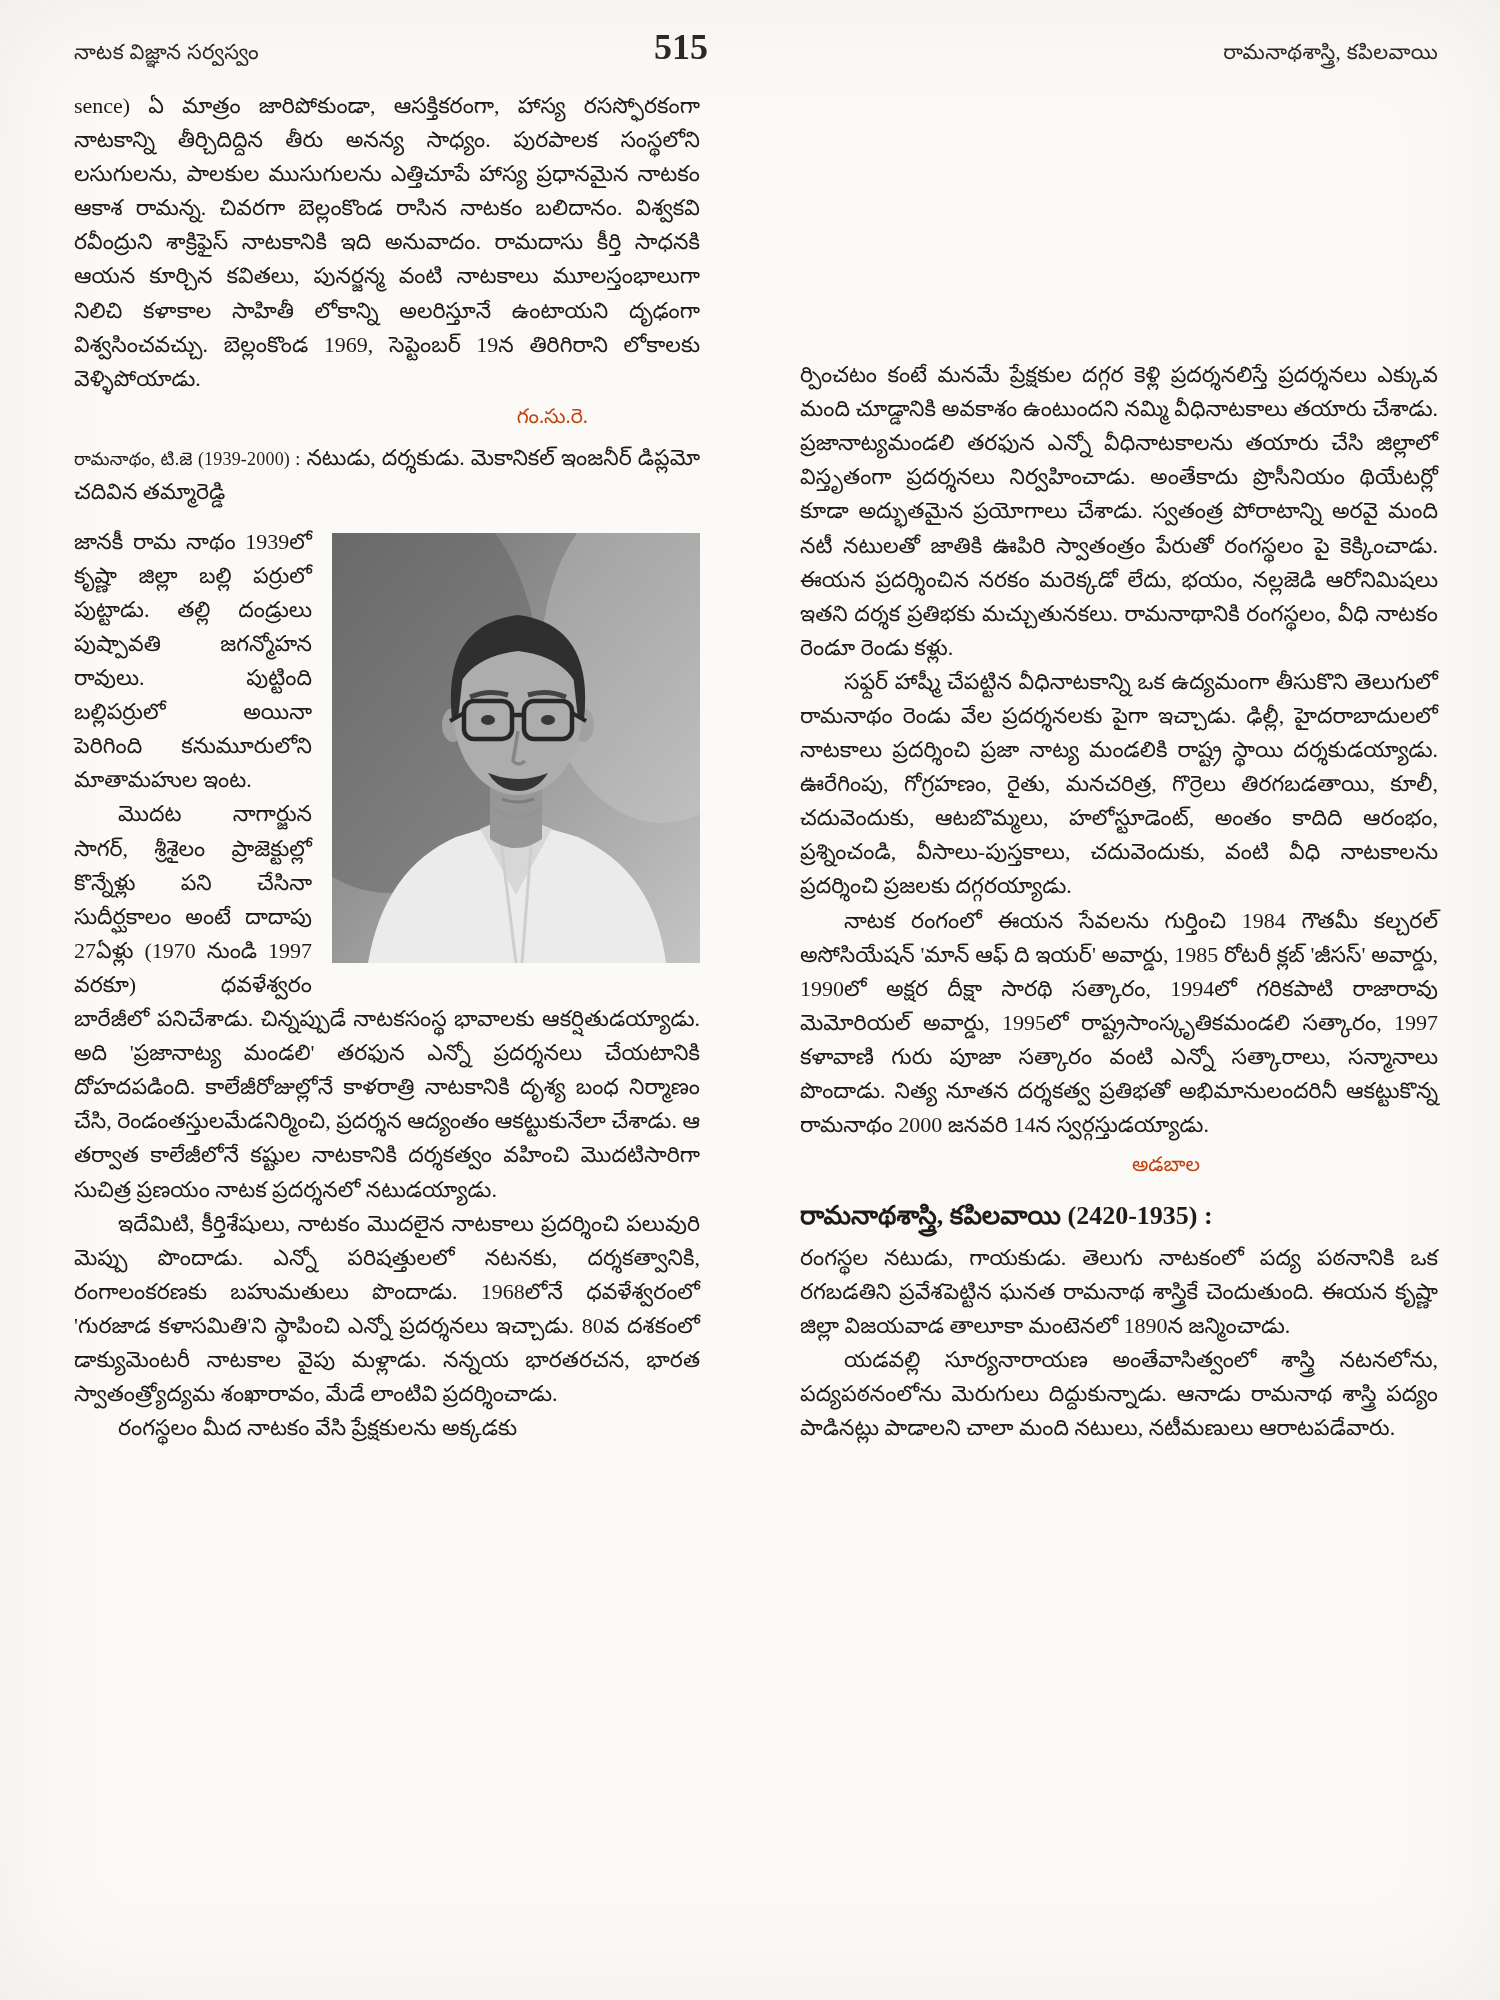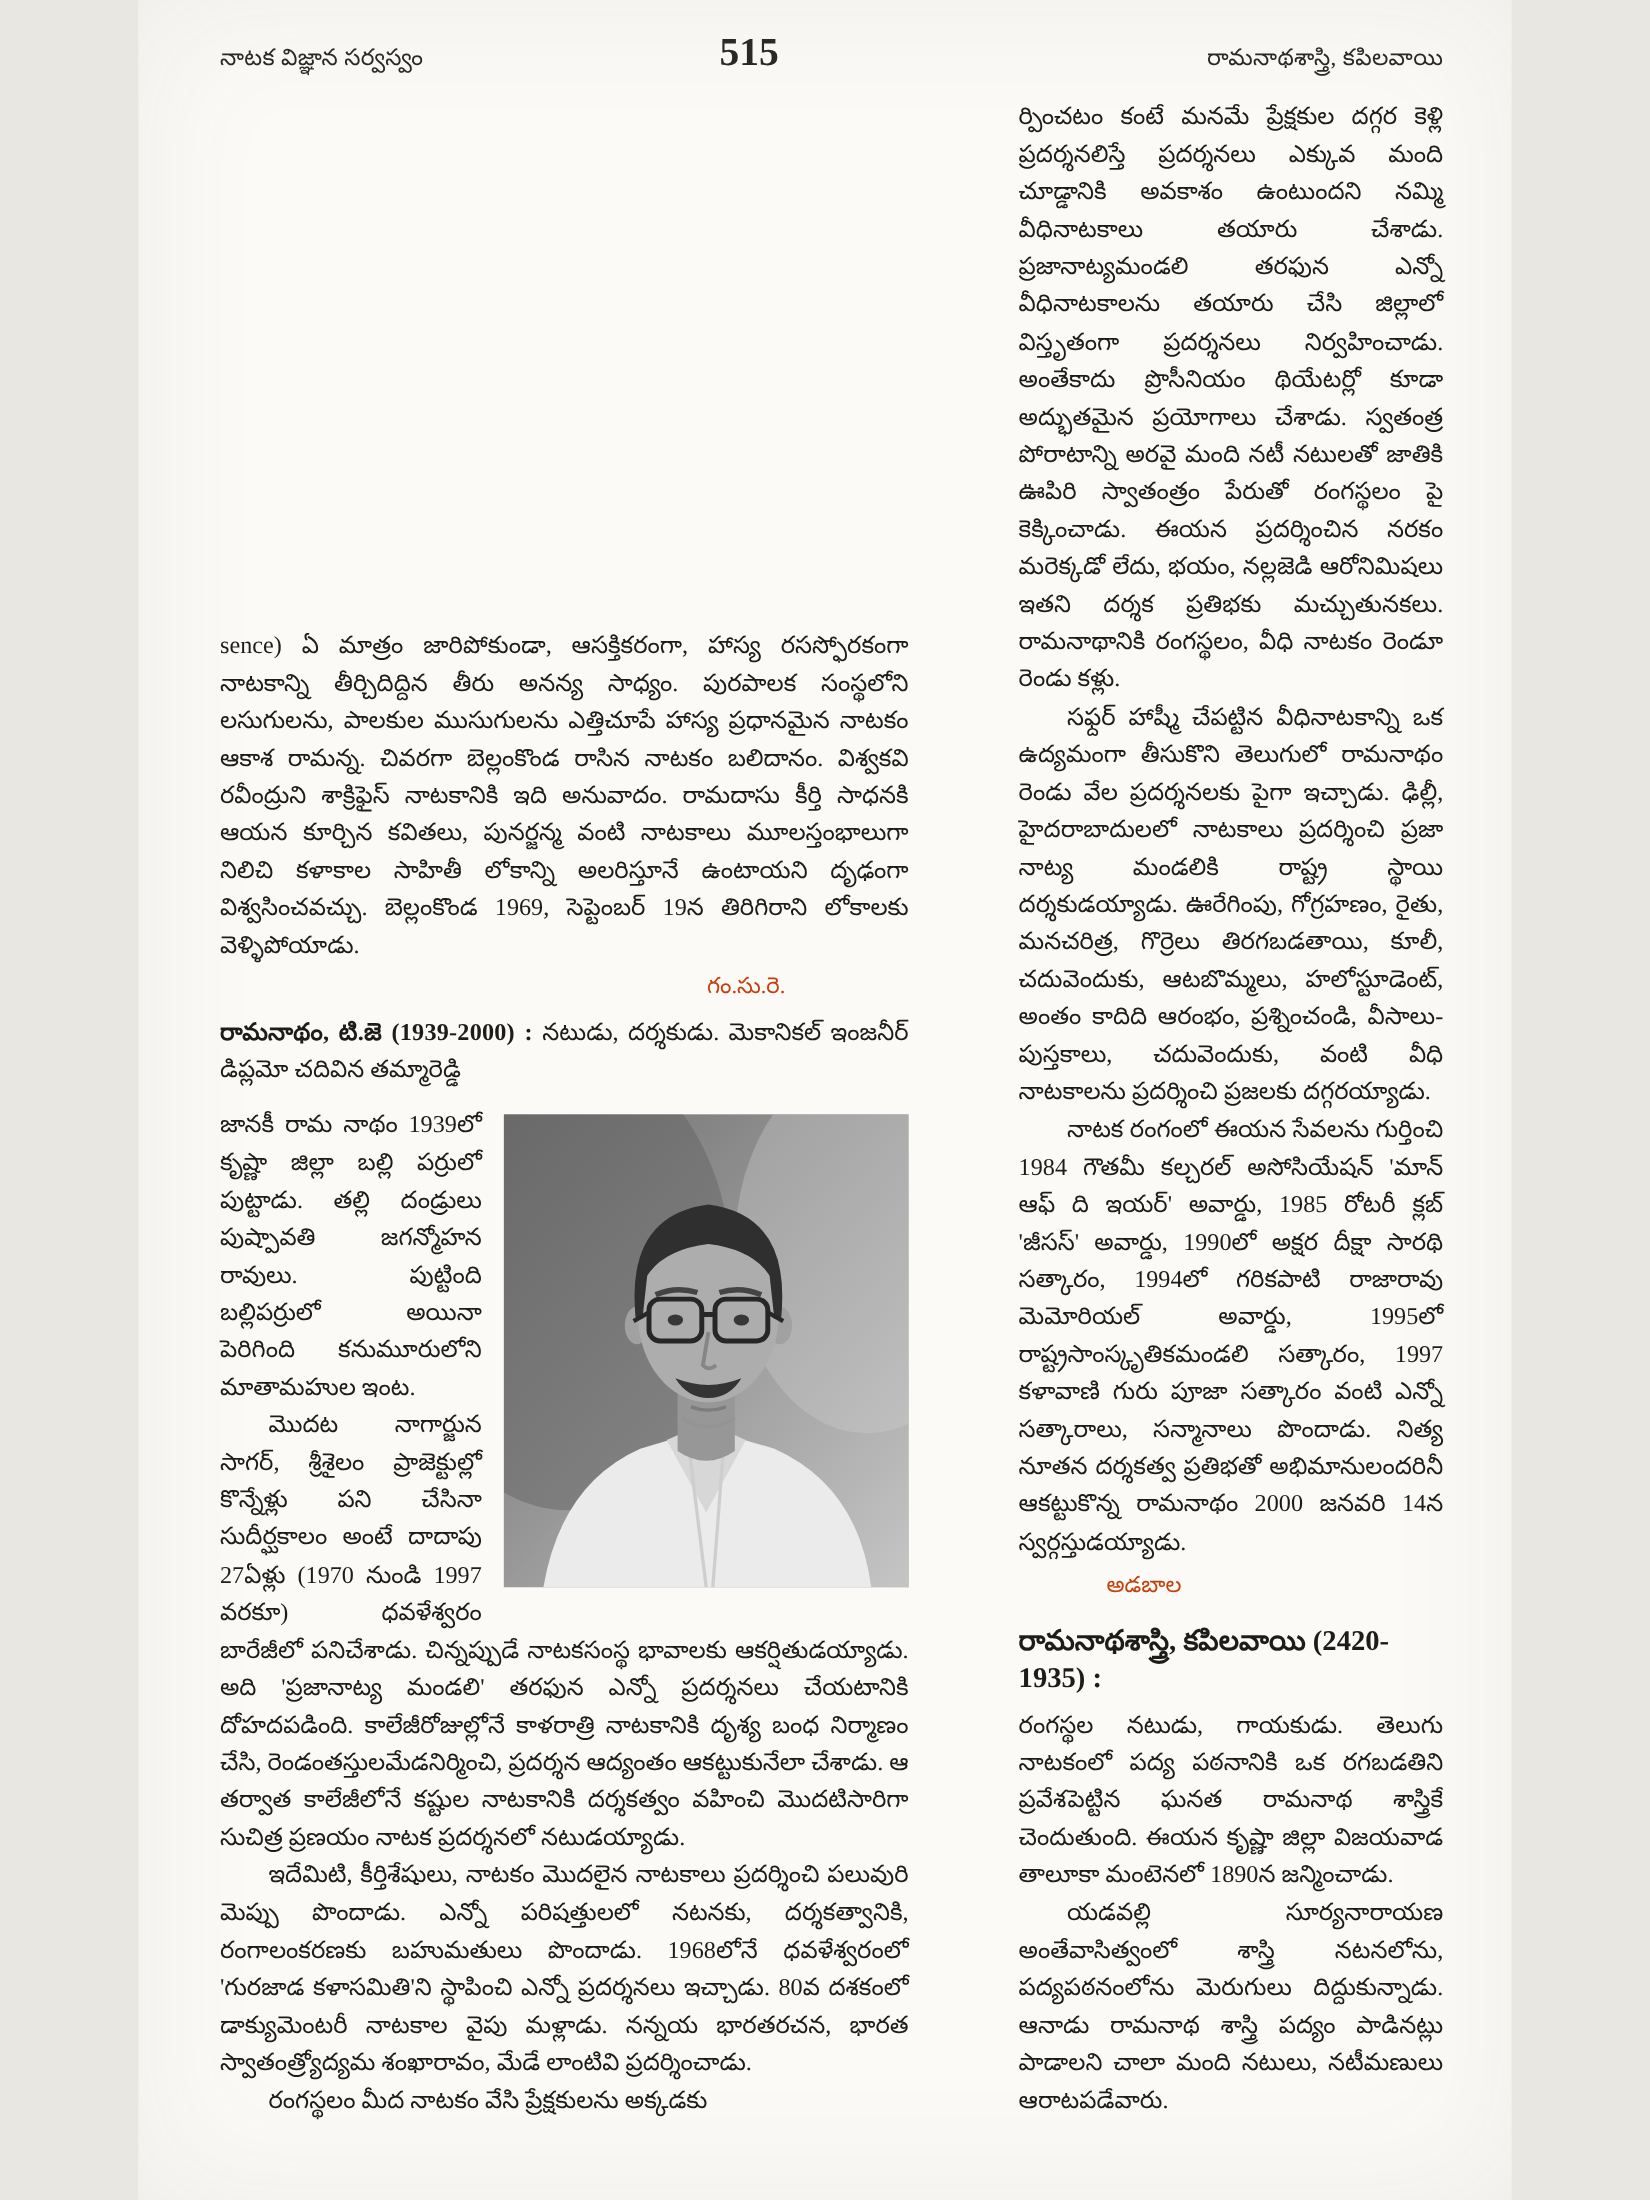--- a/index.html
+++ b/index.html
@@ -2,21 +2,21 @@
 <html><head>
 <meta charset="utf-8">
 <style>
   html, body {
     margin: 0;
     padding: 0;
     background: #e9e7e2;
   }
   .page {
     position: relative;
-    width: 1248px;
+    width: 1500px;
     height: 2000px;
     margin: 0 auto;
     box-sizing: border-box;
     background: #fbfaf7;
     padding: 26px 62px 30px 74px;
     font-family: "Liberation Serif", "DejaVu Serif", serif;
     color: #1d1c1a;
     overflow: hidden;
     box-shadow: inset 0 0 120px rgba(90,85,75,0.08);
   }
@@ -58,22 +58,22 @@
     font-size: 20.5px;
     line-height: 1.4;
     margin: 6px 0 10px 0;
     color: #c2410c;
   }
   .sig.sig-left  { padding-right: 112px; }
   .sig.sig-right { padding-right: 238px; margin-top: 8px; }
 
   .entry-lead { margin-top: 14px; }
   .entry-heading {
-    font-weight: bold;
-    font-size: 22px;
+    font-weight: normal;
+    font-size: 18px;
     letter-spacing: 0.2px;
     margin-top: 48px;
   }
   .entry-heading-block {
     display: block;
     margin: 20px 0 8px 0;
     font-size: 26px;
     font-weight: bold;
     line-height: 1.3;
   }

